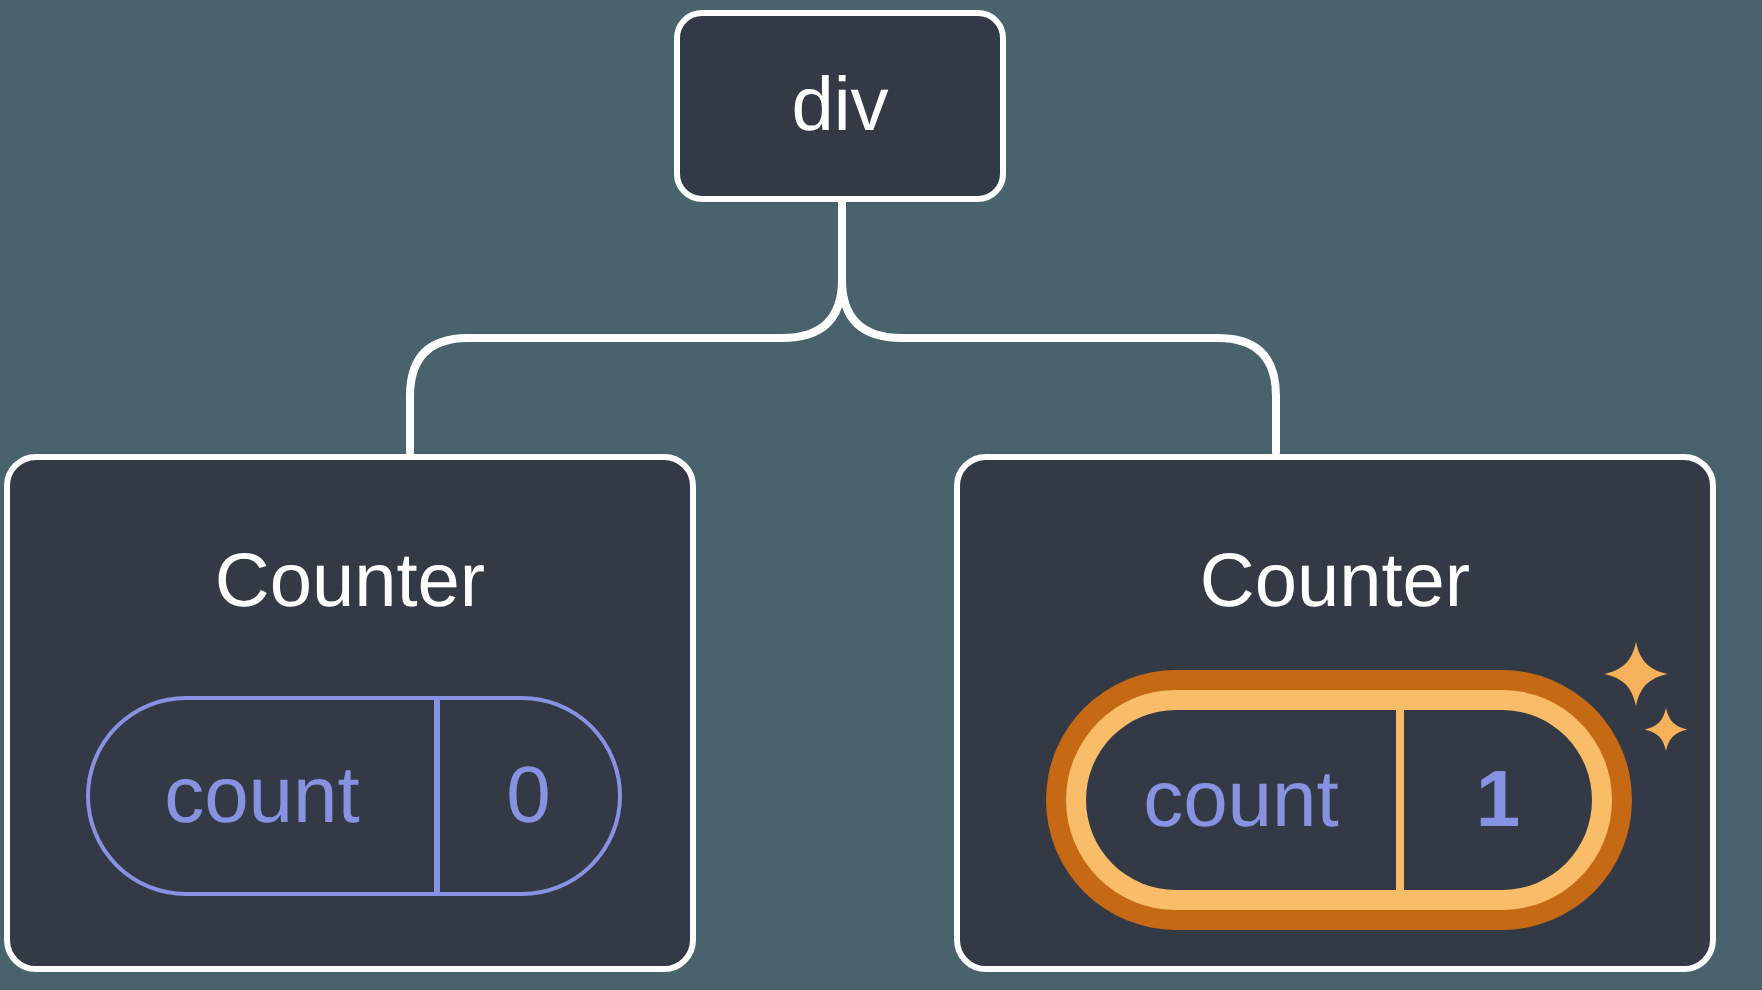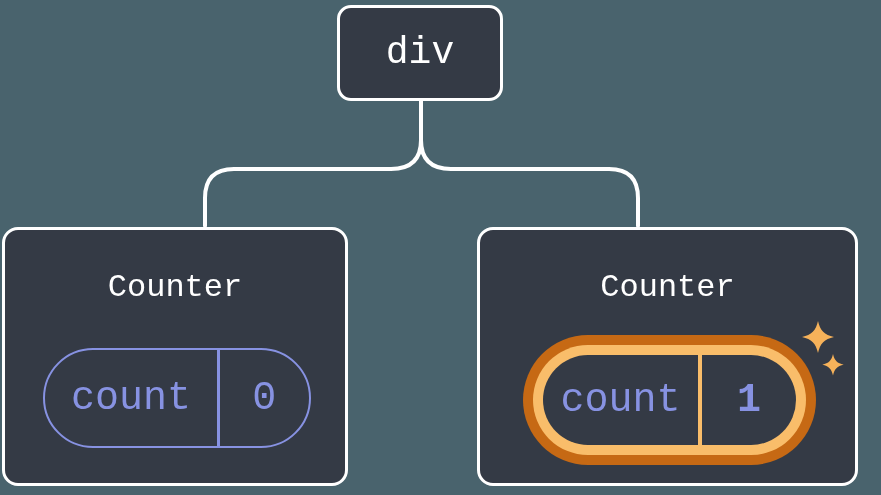--- a/index.html
+++ b/index.html
@@ -1,40 +1,40 @@
 <!DOCTYPE html>
 <html><head>
 <meta charset="utf-8">
 <style>
   html,body{margin:0;padding:0;background:#49636d;}
   .stage{
     position:relative;width:881px;height:495px;overflow:hidden;
     background:#49636d;
-    font-family:Liberation Mono, monospace;
+    font-family:Liberation Sans, sans-serif;
     -webkit-font-smoothing:antialiased;
   }
   svg{display:block}
   .connector{position:absolute;left:0;top:0;pointer-events:none;}
 
   .node-root{
     position:absolute;left:337px;top:5px;width:166px;height:96px;
     box-sizing:border-box;background:#343a45;border:3px solid #ffffff;
     border-radius:14px;display:flex;align-items:center;justify-content:center;
     color:#ffffff;font-size:38px;line-height:1;
   }
 
   .card{
     position:absolute;top:227px;height:259px;box-sizing:border-box;
     background:#343a45;border:3px solid #ffffff;border-radius:16px;
   }
   .card-left{left:2px;width:346px;}
   .card-right{left:477px;width:381px;}
   .card-title{
     position:absolute;top:42px;left:0;right:0;text-align:center;
-    color:#ffffff;font-size:32px;font-weight:500;line-height:1;
+    color:#ffffff;font-size:38px;font-weight:500;line-height:1;
   }
 
   
   .pill-plain{
     position:absolute;left:38px;top:118px;width:268px;height:100px;
     box-sizing:border-box;border:2.5px solid #8792e2;border-radius:999px;
     display:flex;align-items:stretch;overflow:hidden;
   }
   .pill-plain .pill-key{
     flex:0 0 172px;display:flex;align-items:center;justify-content:center;

